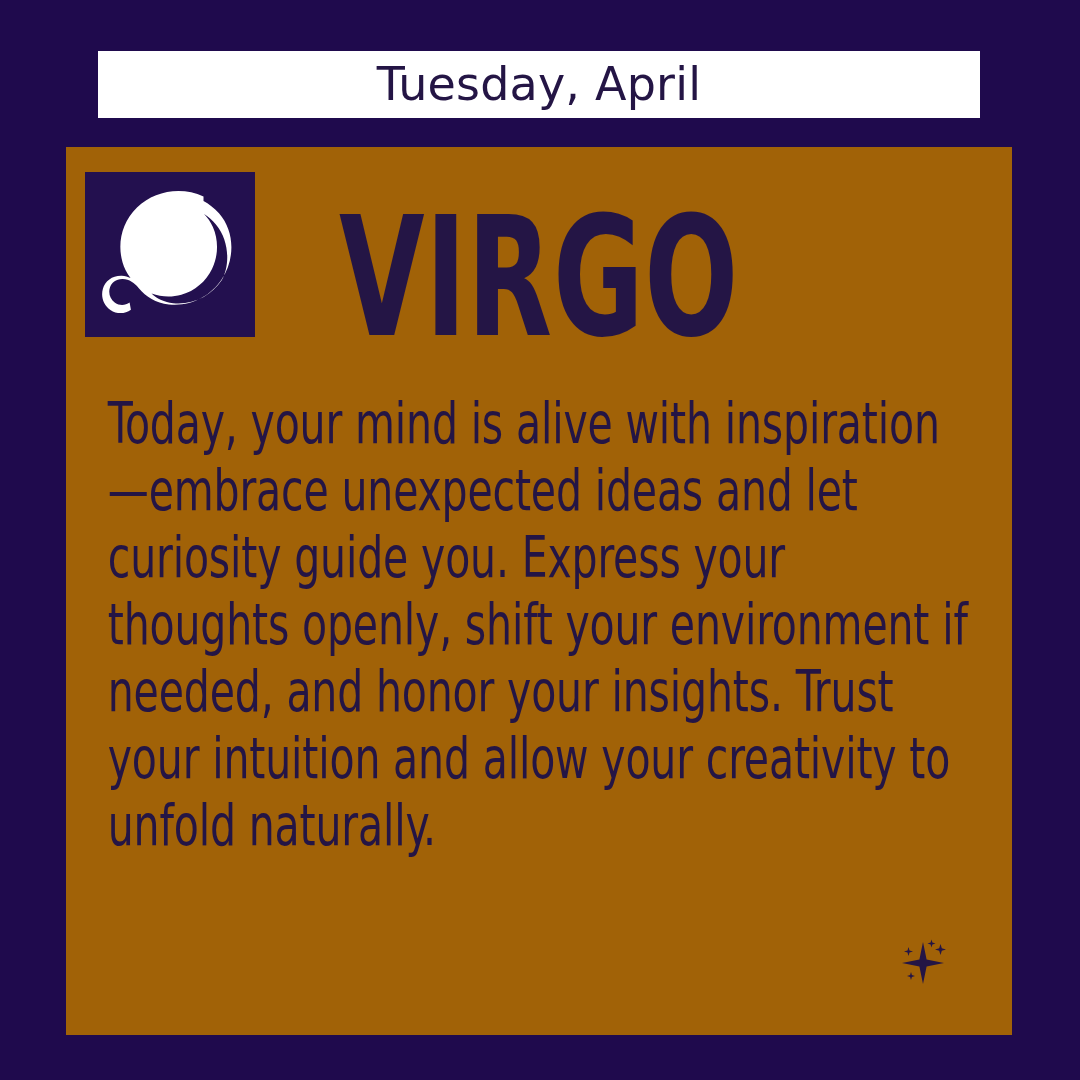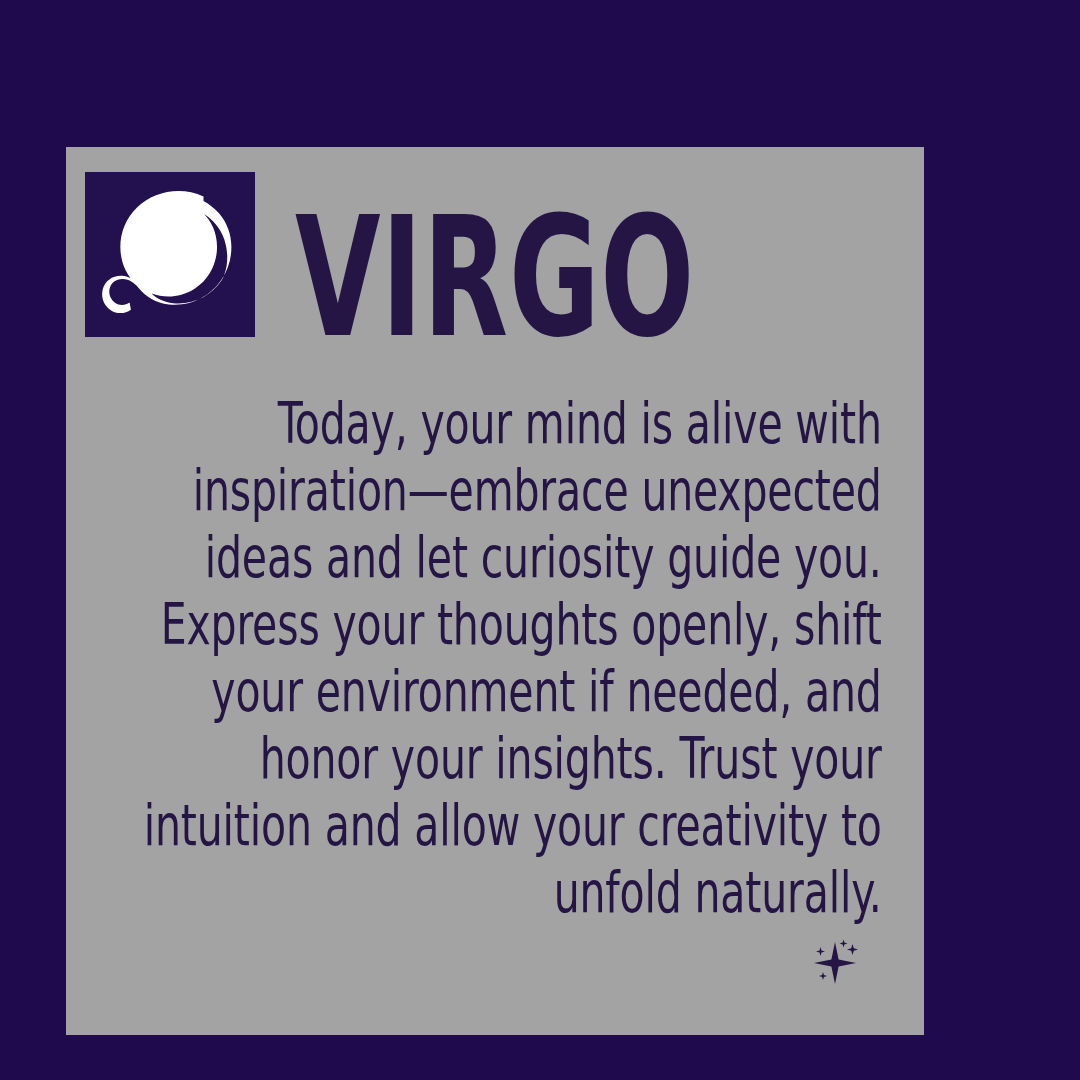--- a/index.html
+++ b/index.html
@@ -42,23 +42,23 @@
     letter-spacing: 0.2px;
     white-space: nowrap;
     transform: translateY(-1px);
   }
 
   
   .card {
     position: absolute;
     left: 66px;
     top: 147px;
-    width: 858px;
+    width: 946px;
     height: 888px;
-    background: #a3a3a3;
+    background: #a16207;
     box-sizing: border-box;
   }
 
   
   .sign-badge {
     position: absolute;
     left: 19px;
     top: 25px;
     width: 170px;
     height: 165px;
@@ -87,21 +87,21 @@
     transform-origin: center top;
     white-space: nowrap;
   }
 
   
   .horoscope-text {
     position: absolute;
     left: 42px;
     right: 42px;
     top: 243px;
-    text-align: right;
+    text-align: left;
     color: #241545;
     font-family: "Liberation Sans Narrow", "DejaVu Sans Condensed", "Liberation Sans", sans-serif;
     font-size: 57px;
     font-weight: 400;
     line-height: 67px;
     letter-spacing: -0.2px;
   }
   .horoscope-text .squeeze {
     display: inline-block;
     transform: scaleX(0.80);
@@ -134,20 +134,23 @@
     color: #241545;
     line-height: 1;
     white-space: nowrap;
   }
 </style>
 </head>
 <body>
 
 <div class="poster">
 
+  <div class="date-bar">
+    <div class="date-text">Tuesday, April</div>
+  </div>
 
   <div class="card">
 
     <div class="sign-badge">
       <svg viewBox="0 0 170 165" xmlns="http://www.w3.org/2000/svg" aria-hidden="true">
         <rect x="0" y="0" width="170" height="165" fill="#23104f"></rect>
         <g fill="#ffffff">
           <path d="M118.5 24.5C96 14 69 19 52 35.5c-17.5 17-21 42.5-11.5 62.5 1.5 3 3.2 5.7 5 8.1
                    -2.5-1.4-5.4-2.3-8.7-2.4-9.6-.3-16.6 5.2-18.9 13.1-2.3 7.8.6 16.4 7.5 21.1
                    6.4 4.4 14.6 4.2 20.5-.2l-1.3-7.3c-4.3 3.2-10.2 3.3-14.6.3-4.8-3.3-6.8-9.3-5.2-14.7

